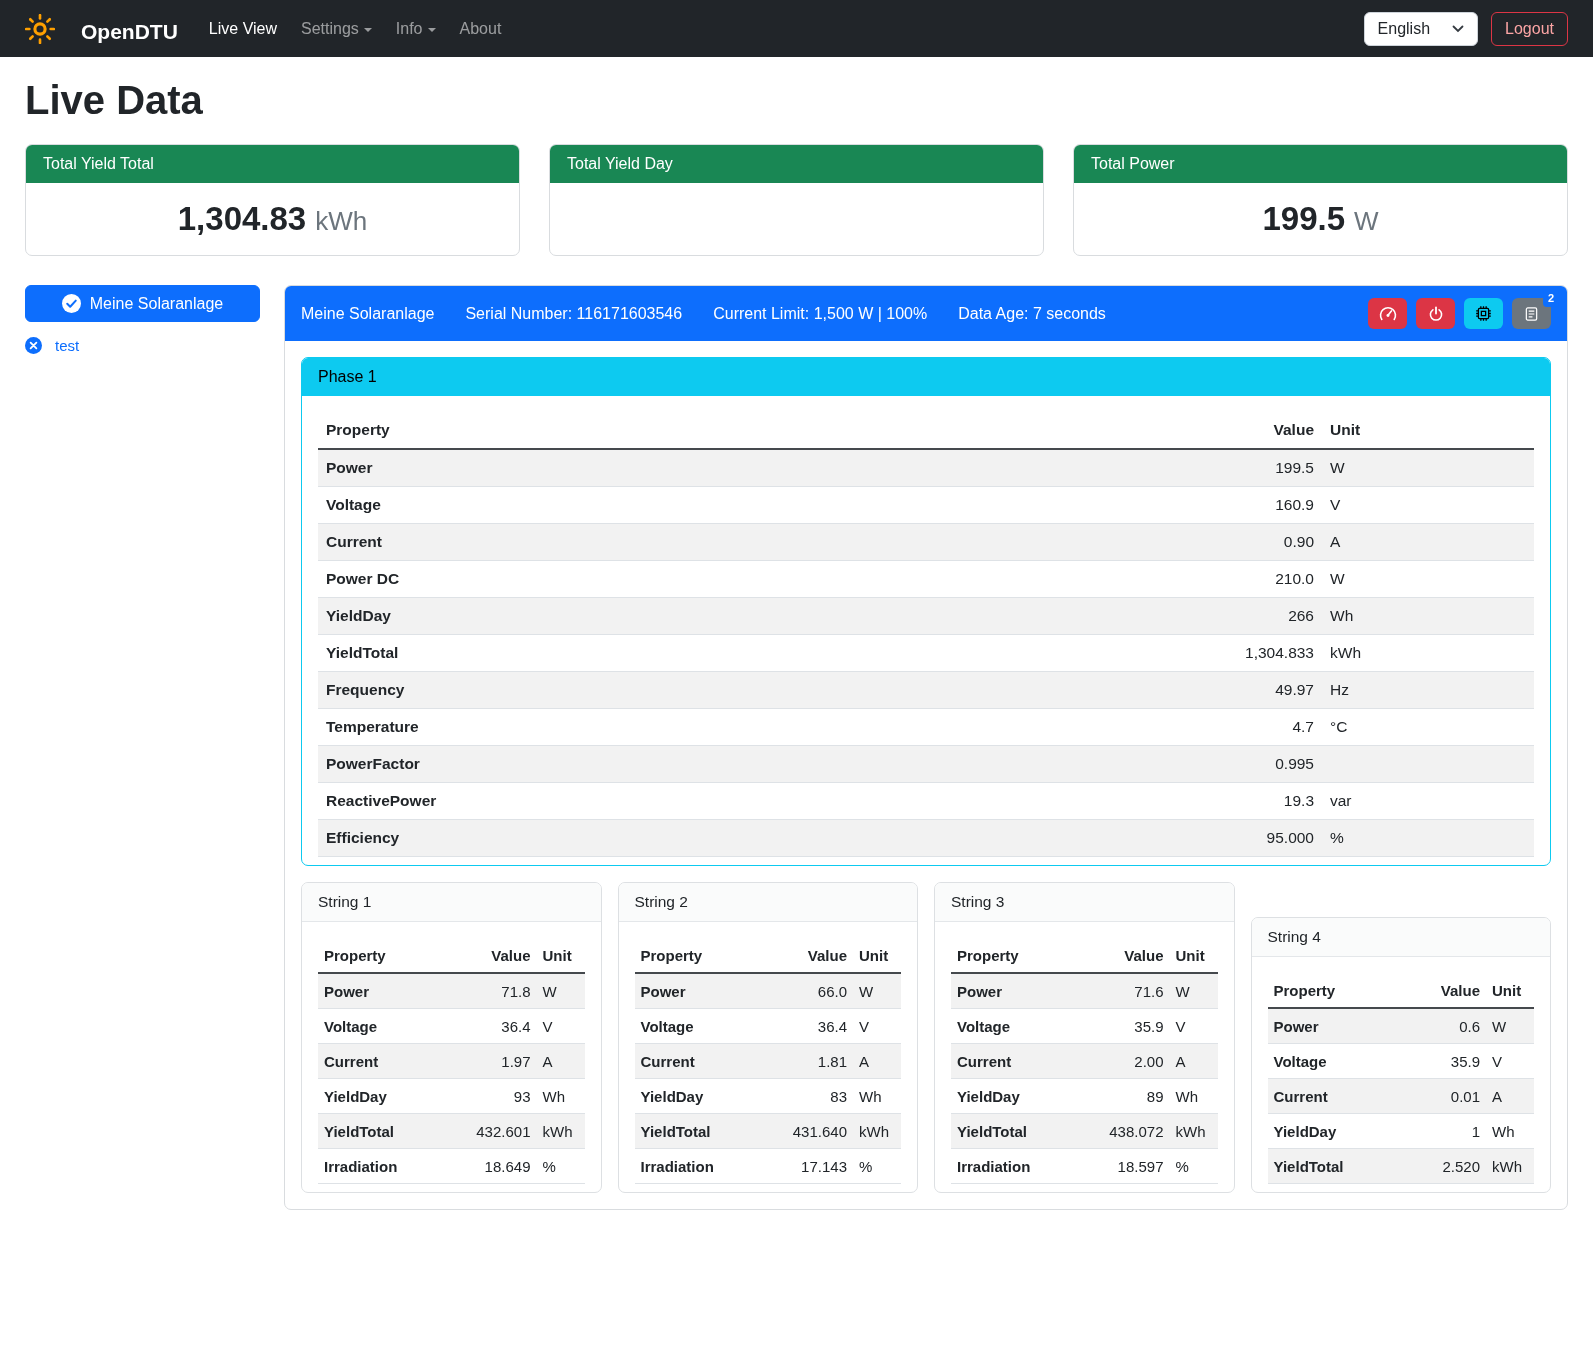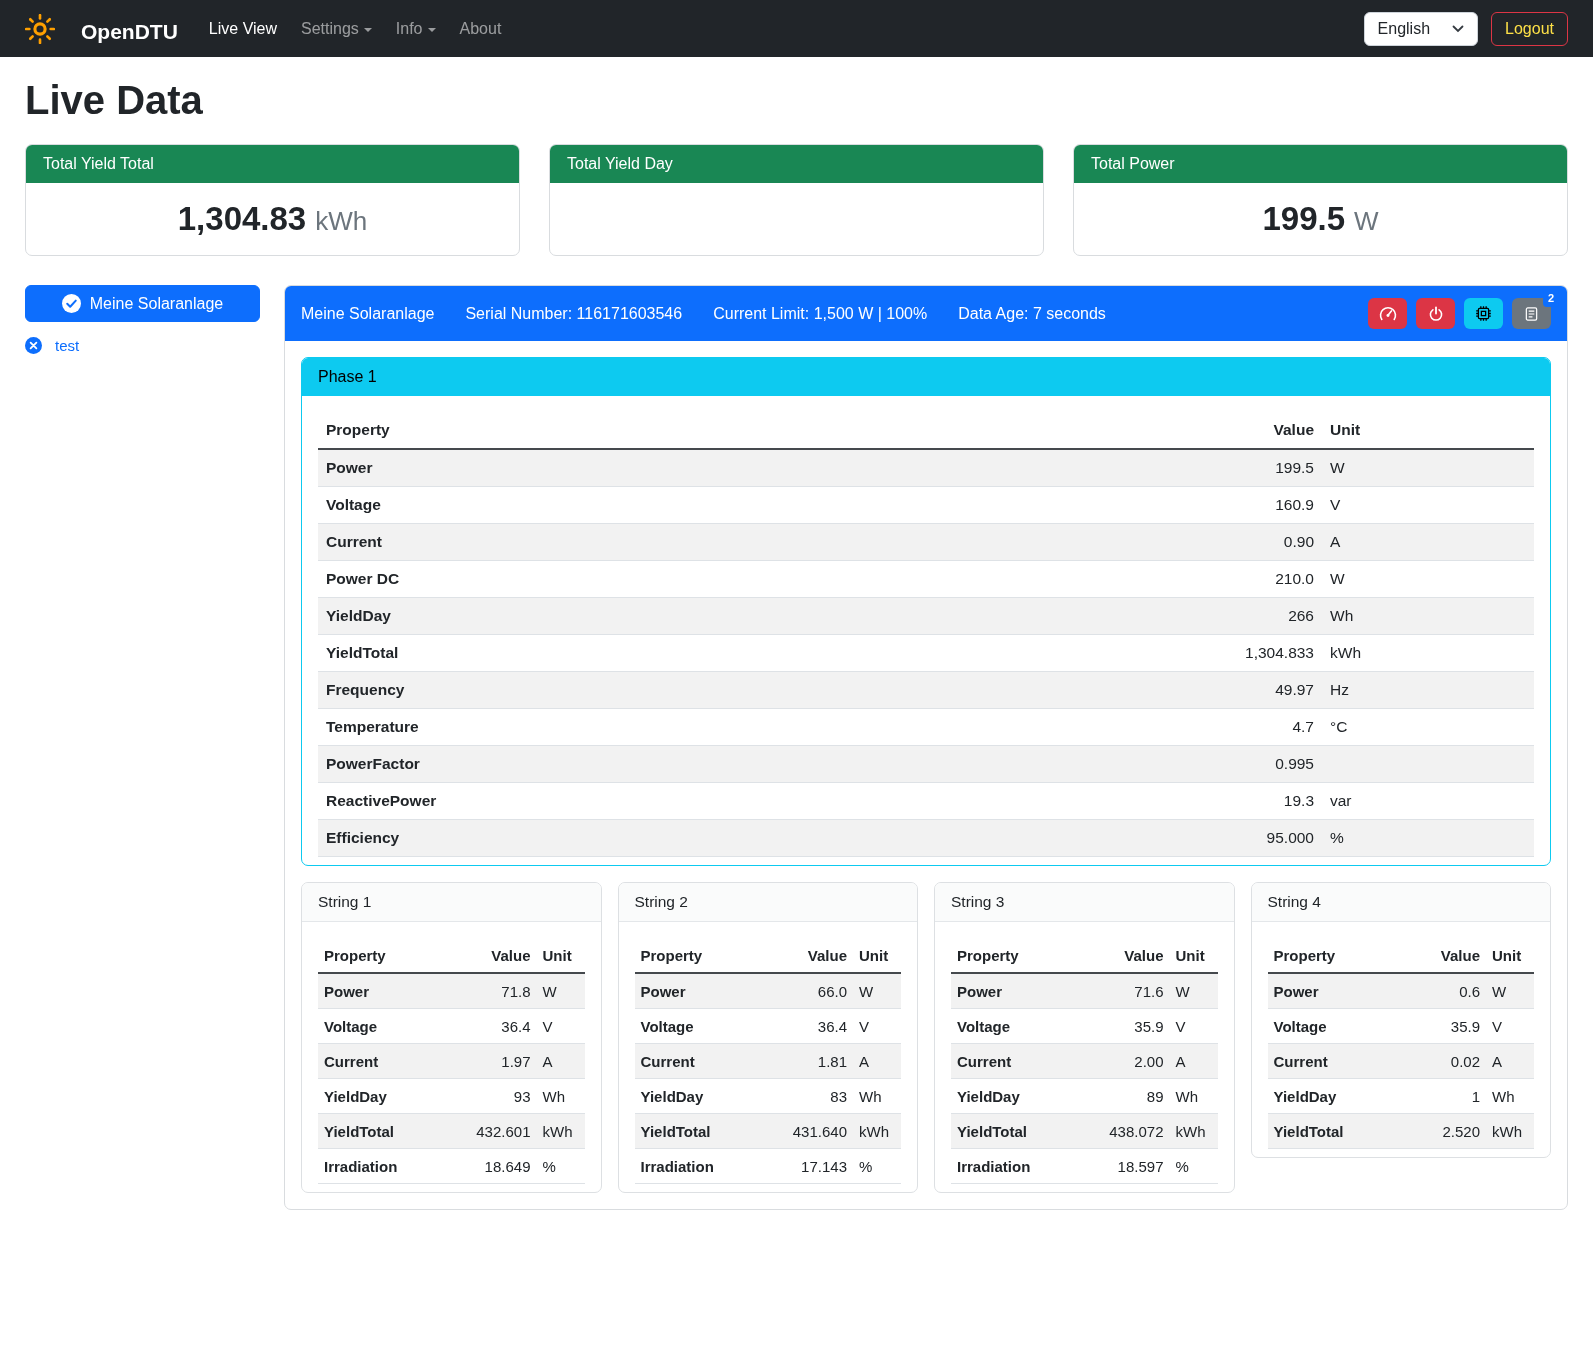--- a/index.html
+++ b/index.html
@@ -38,21 +38,21 @@
     display: inline-block; margin-left: 5px; vertical-align: 2px;
     border-top: 4px solid; border-right: 4px solid transparent; border-left: 4px solid transparent;
   }
   .nav-right { margin-left: auto; display: flex; align-items: center; gap: 13px; }
   .lang-select {
     background: #fff; color: #212529; border: 1px solid #ced4da;
     border-radius: 6px; padding: 7px 13px; font-size: 16px;
     display: flex; align-items: center; gap: 22px; cursor: pointer;
   }
   .logout-btn {
-    background: transparent; color: #fde047;
+    background: transparent; color: #fca5a5;
     border: 1px solid #dc3545; border-radius: 6px;
     padding: 7px 13px; font-size: 16px; cursor: pointer;
     font-family: inherit;
   }
 
   
   .container { padding: 0 25px; }
   h1.page-title { font-size: 40px; font-weight: 600; margin: 21px 0 21px; }
 
   .summary-row { display: flex; gap: 29px; }
@@ -119,21 +119,21 @@
   table.data { width: 100%; border-collapse: collapse; font-size: 15.5px; color: #212529; }
   .data th, .data td { padding: 9px 8px; text-align: left; border-bottom: 1px solid #dee2e6; }
   .data thead th { font-weight: 700; border-bottom: 2px solid #45494d; }
   .data tbody tr:nth-child(odd) { background: #f2f2f2; }
   .data .prop { font-weight: 700; margin-top: 32px; }
   .data .val  { text-align: right; }
   .phase-body .data .val  { width: 130px; }
   .phase-body .data .unit { width: 212px; }
 
   
-  .strings-row { display: flex; gap: 16px; margin-top: 16px; align-items: flex-start; }
+  .strings-row { display: flex; gap: 16px; margin-top: 16px; align-items: flex-end; }
   .string-card {
     flex: 1; border: 1px solid #dde0e3; border-radius: 7px; overflow: hidden;
     background: #fff; display: flex; flex-direction: column;
   }
   .string-head {
     background: #fafbfb; padding: 10px 16px; font-size: 15.5px;
     border-bottom: 1px solid #e4e7ea;
   }
   .string-body { padding: 16px 16px 8px; }
   .string-body .data { font-size: 15px; }
@@ -542,21 +542,21 @@
                     </tr>
 
                     <tr>
                       <th class="prop">Voltage</th>
                       <td class="val">35.9</td>
                       <td class="unit">V</td>
                     </tr>
 
                     <tr>
                       <th class="prop">Current</th>
-                      <td class="val">0.02</td>
+                      <td class="val">0.01</td>
                       <td class="unit">A</td>
                     </tr>
 
                     <tr>
                       <th class="prop">YieldDay</th>
                       <td class="val">1</td>
                       <td class="unit">Wh</td>
                     </tr>
 
                     <tr>

